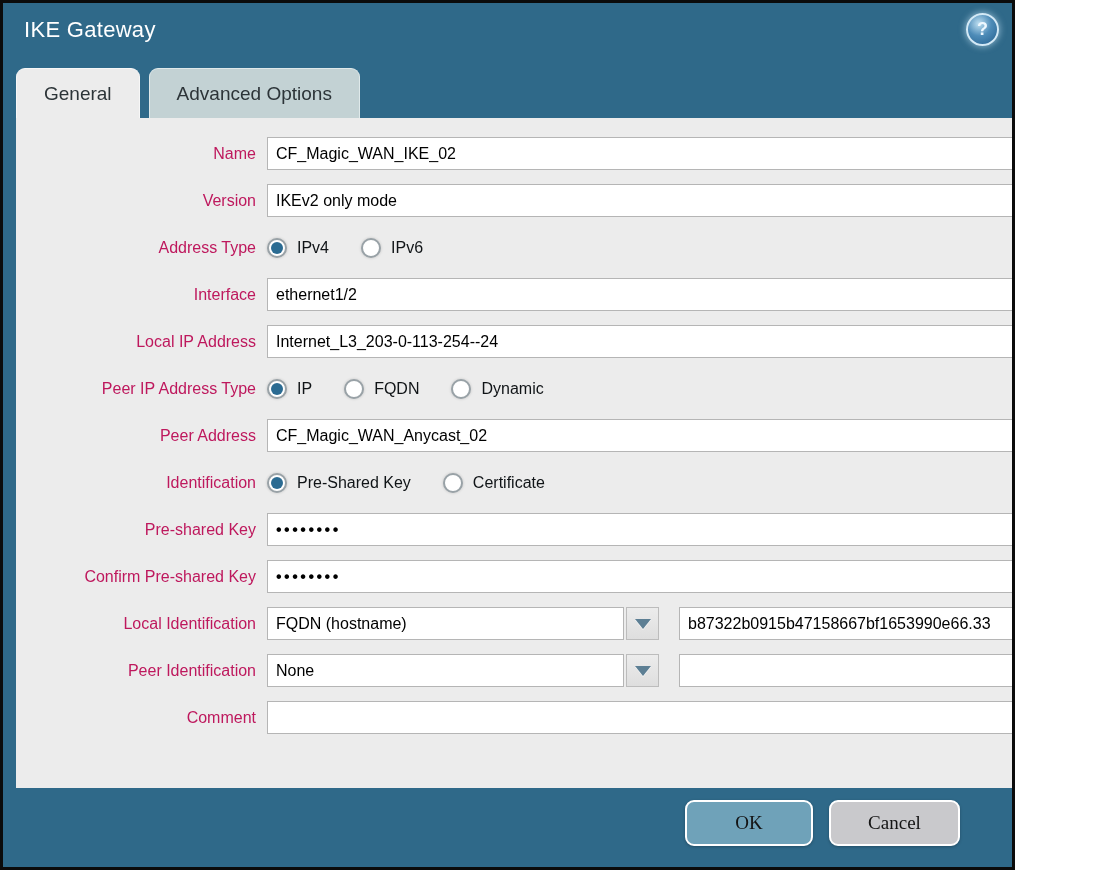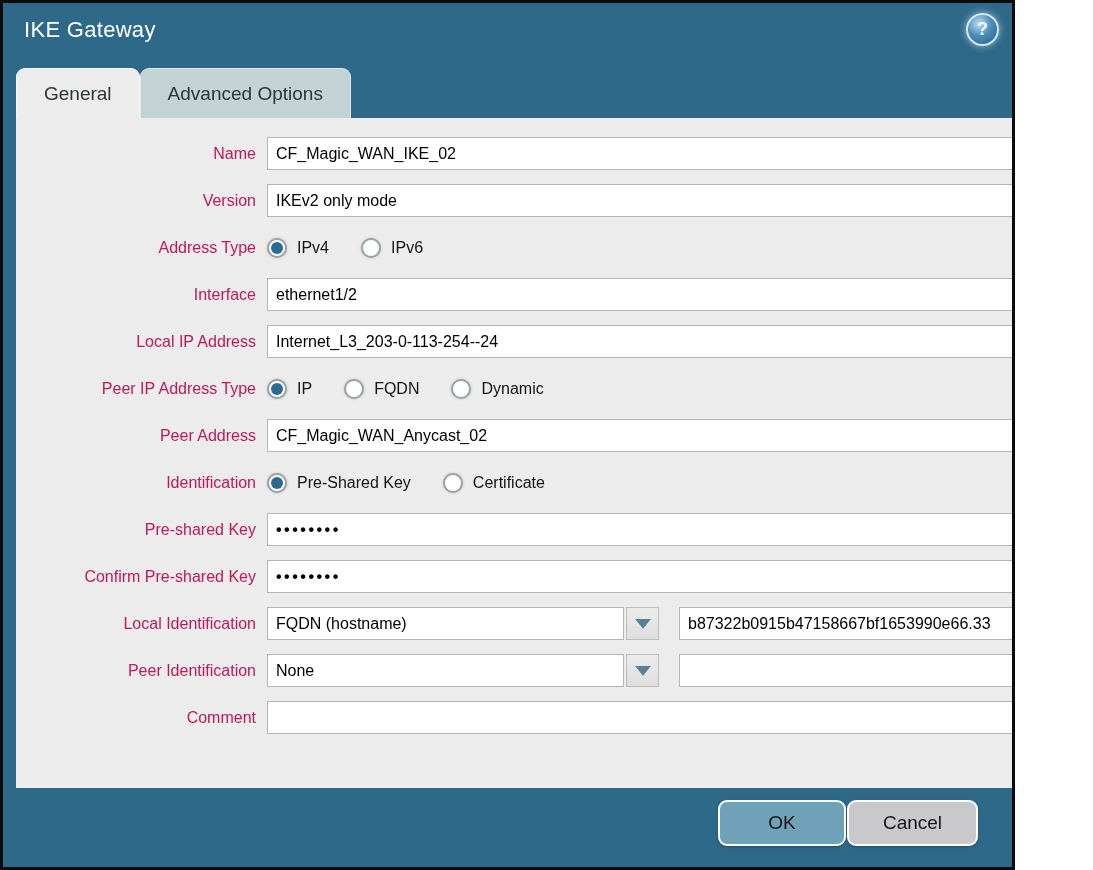--- a/index.html
+++ b/index.html
@@ -23,21 +23,21 @@
     width: 33px; height: 33px; border-radius: 50%;
     background: radial-gradient(circle at 38% 30%, #bfe0f2 0%, #4e8cb8 45%, #235f8e 100%);
     border: 2px solid #d3e9f6;
     box-shadow: 0 0 6px 1px rgba(200,230,248,.55);
     display: flex; align-items: center; justify-content: center;
     color: #eef8ff; font-size: 18px; font-weight: bold;
     cursor: pointer;
   }
 
   
-  .tabs { position: absolute; left: 13px; top: 65px; display: flex; gap: 0; }
+  .tabs { position: absolute; left: 13px; top: 65px; display: flex; gap: 9px; }
   .tab {
     height: 50px; display: flex; align-items: center;
     padding: 0 27px; font-size: 19px; color: #2c3438;
     border-radius: 9px 9px 0 0; cursor: pointer;
   }
   .tab.active   { background: #ececec; border: 1px solid #f7f7f7; border-bottom: none; }
   .tab.inactive { background: #c3d2d4; border: 1px solid #dfe9ea; border-bottom: none; }
 
   
   .panel {
@@ -88,21 +88,21 @@
     background: #fff; border: 2px solid #99a2a7; position: relative;
     box-shadow: 0 0 3px rgba(0,0,0,.18);
   }
   .radio-circle[data-checked="true"]::after {
     content: ""; position: absolute; inset: 2px; border-radius: 50%;
     background: #2b6b92;
   }
   .radio-label { margin-left: 10px; font-size: 16px; color: #101417; }
 
   
-  .footer { position: absolute; right: 34px; bottom: 21px; display: flex; gap: 1px; }
+  .footer { position: absolute; right: 52px; bottom: 21px; display: flex; gap: 16px; font-family: Liberation Serif, serif; }
   .btn {
     height: 46px; border: 2px solid #ffffff; border-radius: 9px;
     font-size: 19px; color: #141414; font-family: inherit;
     display: flex; align-items: center; justify-content: center;
     cursor: pointer; box-shadow: 0 1px 3px rgba(0,0,0,.25);
   }
   .btn-ok { width: 128px; background: #6fa2b9; }
   .btn-cancel { width: 131px; background: #c9c9cc; }
 </style>
 </head>

